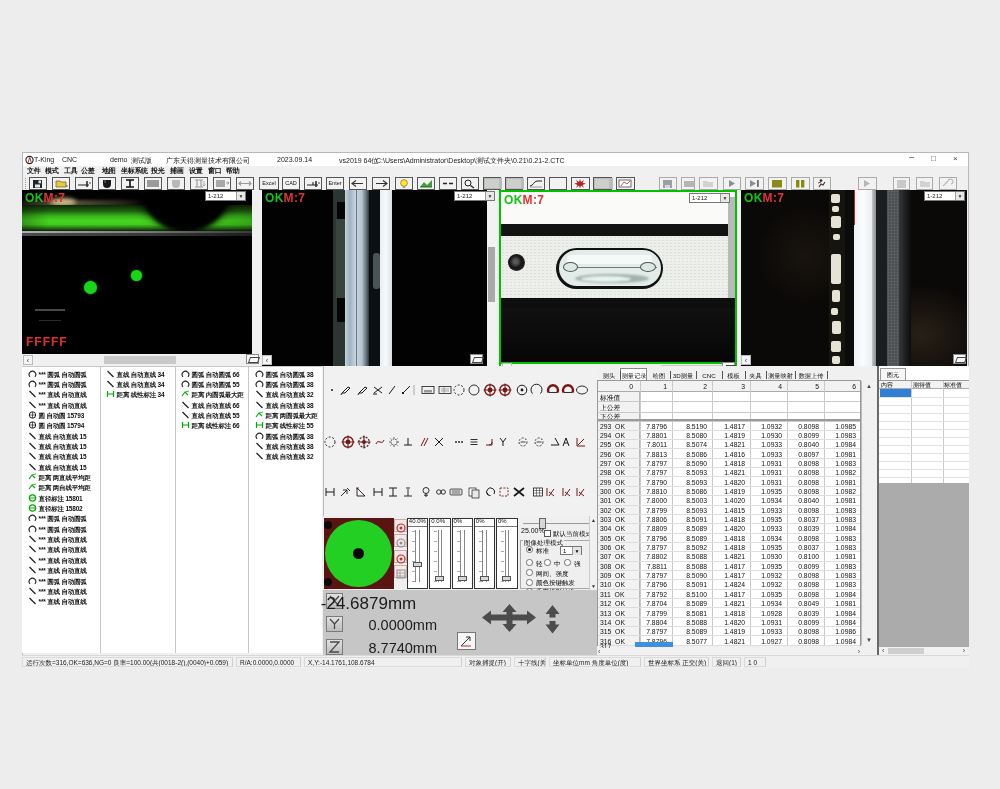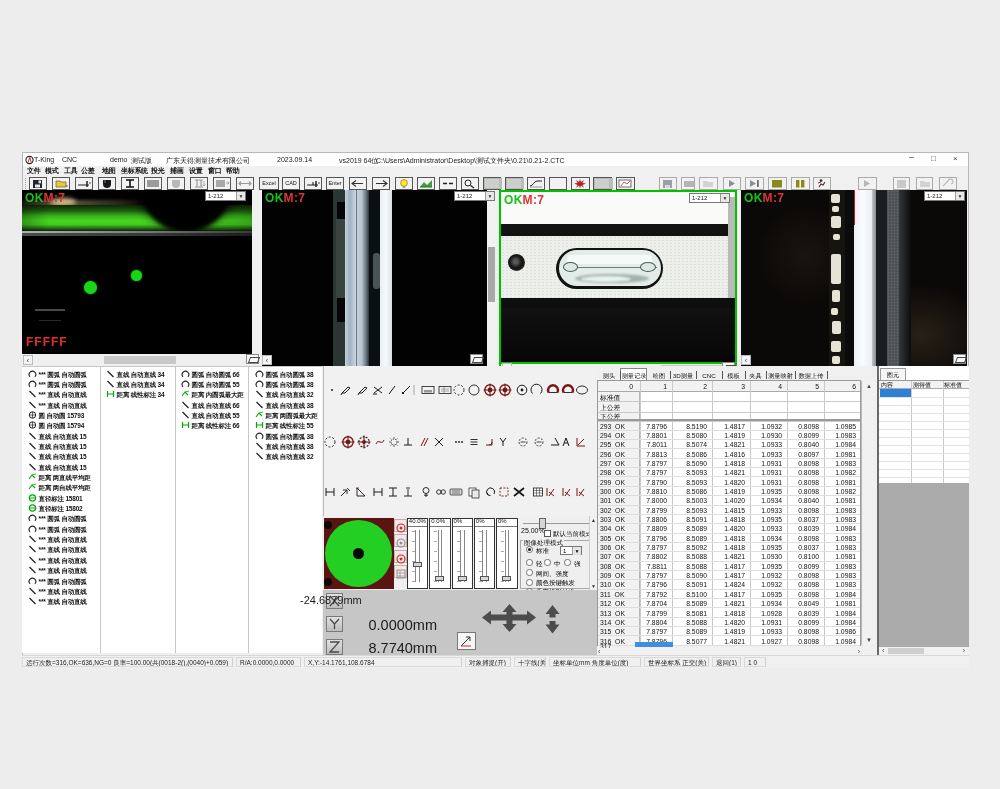--- a/index.html
+++ b/index.html
@@ -794,21 +794,21 @@
 <div class="abs" style="left:326px;top:616px;width:17px;height:16px;background:linear-gradient(180deg,#e2e2e2,#bcbcbc);border:1px solid #7a7a7a;">
     <svg width="15" height="14" style="position:absolute;left:0.5px;top:0;">
       <path d="M2 2 L6.5 7 L11 2 M6.5 7 V12" stroke="#4a4a4a" stroke-width="1.3" fill="none"></path>
     </svg>
   </div>
 <div class="abs" style="left:326px;top:639px;width:17px;height:16px;background:linear-gradient(180deg,#e2e2e2,#bcbcbc);border:1px solid #7a7a7a;">
     <svg width="15" height="14" style="position:absolute;left:0.5px;top:0;">
       <path d="M2 2 H11 L2 12 H11" stroke="#4a4a4a" stroke-width="1.3" fill="none"></path>
     </svg>
   </div>
-<div class="abs" style="left:300px;top:593.5px;width:137px;text-align:left;font-size:11px;color:#1c1c1c;">-24.6879mm</div>
+<div class="abs" style="left:300px;top:593.5px;width:137px;text-align:center;font-size:17px;color:#1c1c1c;">-24.6879mm</div>
 <div class="abs" style="left:300px;top:616.5px;width:137px;text-align:right;font-size:14.5px;color:#1c1c1c;">0.0000mm</div>
 <div class="abs" style="left:300px;top:639.5px;width:137px;text-align:right;font-size:14.5px;color:#1c1c1c;">8.7740mm</div>
 <div class="abs" style="left:457px;top:632px;width:19px;height:18px;background:#f6f6f6;border:1px solid #777;"><svg width="17" height="16">
       <path d="M3 13 L12 4 M12 4 l-4 0 M12 4 l0 4" stroke="#333" stroke-width="1" fill="none"></path>
       <path d="M3 13 h10" stroke="#b03030" stroke-width="1"></path>
     </svg></div>
 <svg class="abs" style="left:481px;top:601px" width="86" height="40">
     <path d="M10 13.5 h36 v6 h-36 z" fill="#4c4c4c"></path>
     <path d="M10 9.5 L1 16.5 l9 7 z" fill="#4c4c4c"></path>
     <path d="M46 9.5 l9 7 -9 7 z" fill="#4c4c4c"></path>

